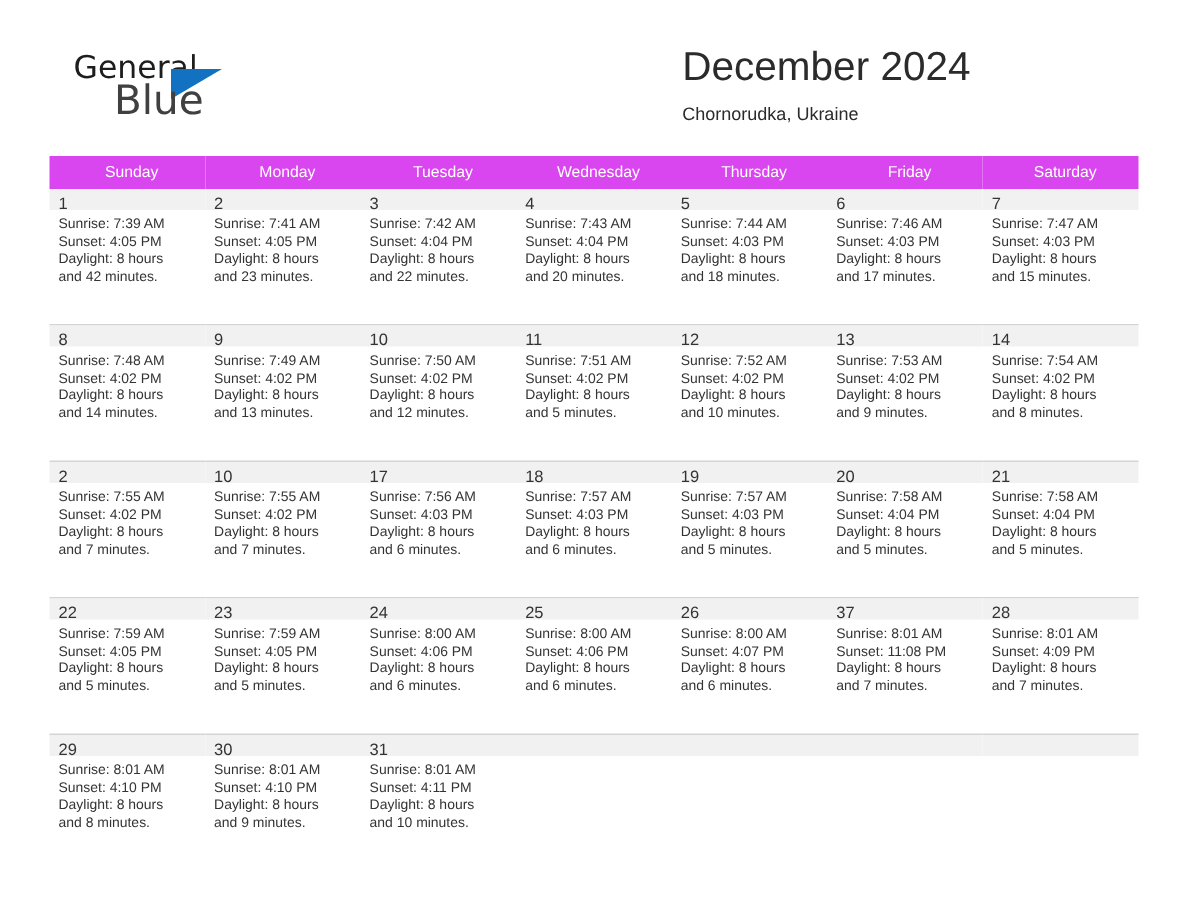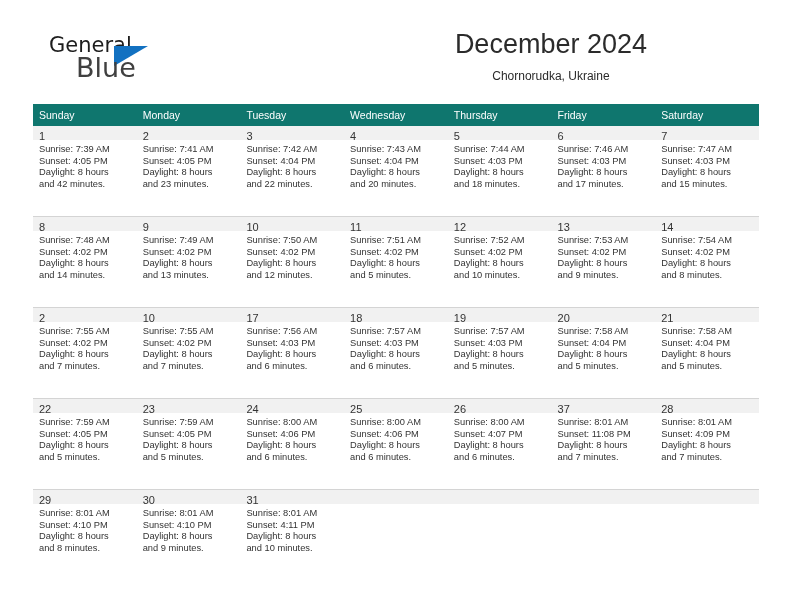--- a/index.html
+++ b/index.html
@@ -61,21 +61,21 @@
     width: 0;
     height: 0;
     border-left: 34px solid #1271c1;
     border-bottom: 20px solid transparent;
   }
 
   .title-block {
     position: absolute;
     right: 33px;
     top: 28px;
-    text-align: center;
+    text-align: left;
   }
   .cal-title {
     font-size: 27px;
     font-weight: normal;
     color: #2b2b2b;
     line-height: 33px;
     white-space: nowrap;
   }
   .cal-subtitle {
     font-size: 12px;
@@ -88,25 +88,25 @@
   
   .calendar {
     position: absolute;
     left: 33px;
     top: 104px;
     width: 726px;
     border-collapse: collapse;
     table-layout: fixed;
   }
   .calendar th {
-    background: #0f766e;
+    background: #d946ef;
     color: #ffffff;
     font-weight: normal;
     font-size: 10.5px;
-    text-align: left;
+    text-align: center;
     padding: 5px 0 5px 6px;
     height: 11px;
     border: none;
   }
   .calendar td {
     vertical-align: top;
     padding: 0;
     border: none;
     width: 103.7px;
   }

